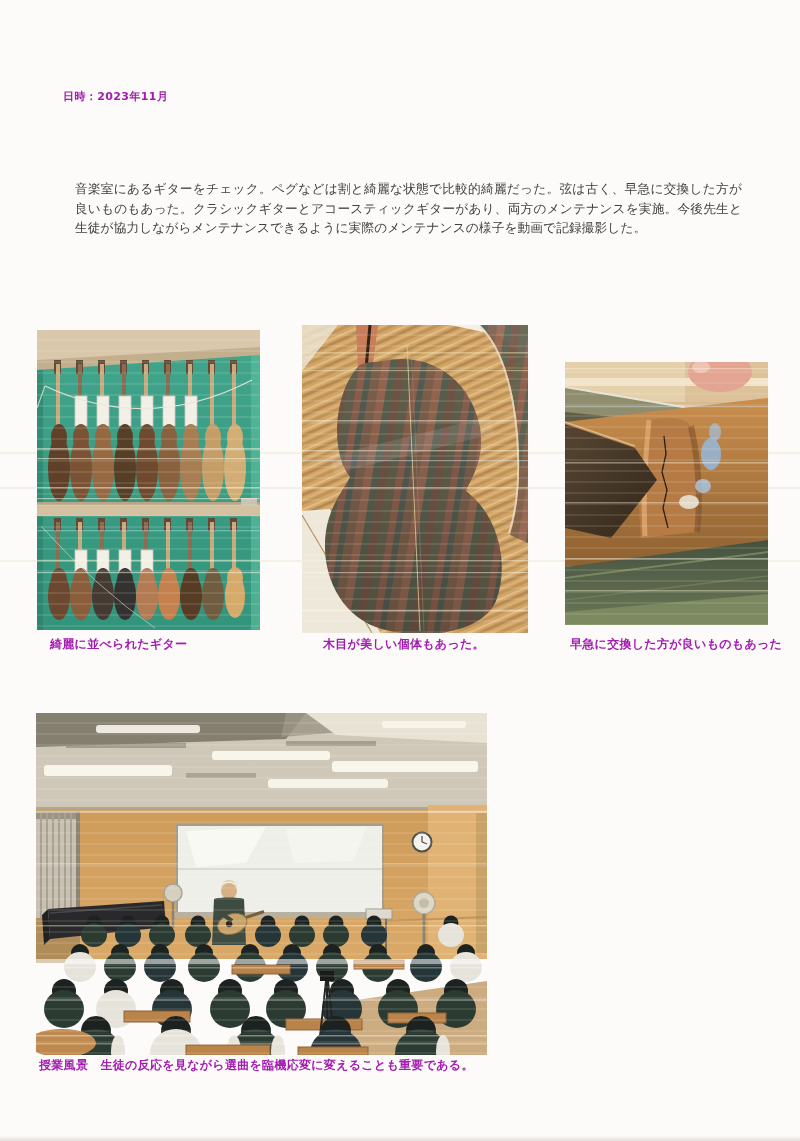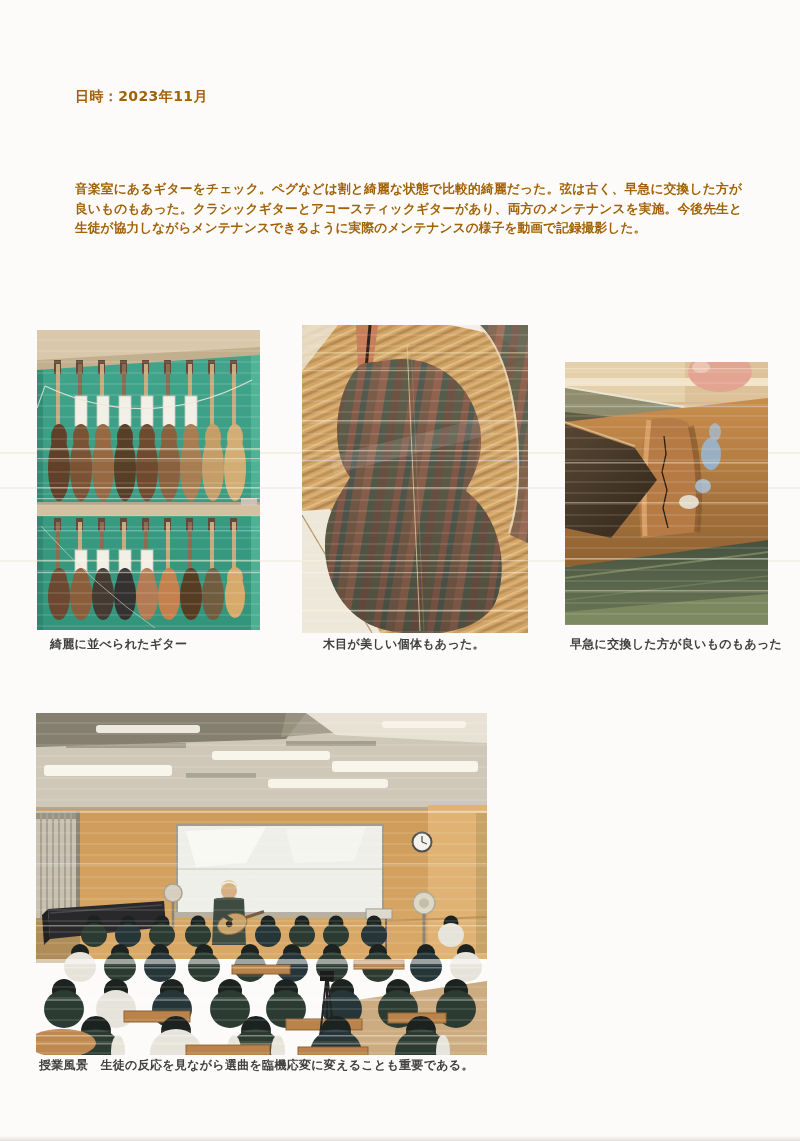--- a/index.html
+++ b/index.html
@@ -6,39 +6,39 @@
   body{
     width:800px;height:1141px;
     background:#efeeec;
     font-family:"DejaVu Sans","Liberation Sans",sans-serif;
   }
   .page{
     position:relative;width:800px;height:1141px;overflow:hidden;
     background:#fcfbfa;color:#3b3e3b;
   }
   .report-header{
-    position:absolute;left:75px;top:84px;width:680px;
-    font-size:14px;font-weight:700;line-height:25px;
-    color:#a16207;letter-spacing:.4px;white-space:nowrap;
+    position:absolute;left:63px;top:84px;width:680px;
+    font-size:11px;font-weight:700;line-height:25px;
+    color:#a21caf;letter-spacing:.4px;white-space:nowrap;
   }
   .report-body{
     position:absolute;left:75px;top:179px;width:667px;
-    font-size:12.7px;font-weight:700;line-height:19.6px;
-    color:#a16207;text-align:justify;letter-spacing:.1px;
+    font-size:12.7px;font-weight:400;line-height:19.6px;
+    color:#404040;text-align:justify;letter-spacing:.1px;
   }
   .report-body p{margin:0;}
   figure{position:absolute;margin:0;padding:0;}
   figure svg{display:block;width:100%;height:100%;filter:blur(.3px) saturate(.92);opacity:.97;}
   .band-overlay{
     position:absolute;inset:0;pointer-events:none;
     background:repeating-linear-gradient(180deg,
       rgba(255,255,255,0) 0 9px, rgba(255,255,250,.10) 9px 11px);
   }
   .photo-caption{
-    position:absolute;font-size:12px;font-weight:700;color:#404040;
+    position:absolute;font-size:12px;font-weight:700;color:#a21caf;
     letter-spacing:.3px;white-space:nowrap;
   }
   .page-streak{position:absolute;left:0;width:800px;pointer-events:none;}
   .bottom-edge{
     position:absolute;left:0;top:1136px;width:800px;height:5px;
     background:linear-gradient(#fcfbfa,#e2dedb);
   }
 </style>
 </head>
 <body>

